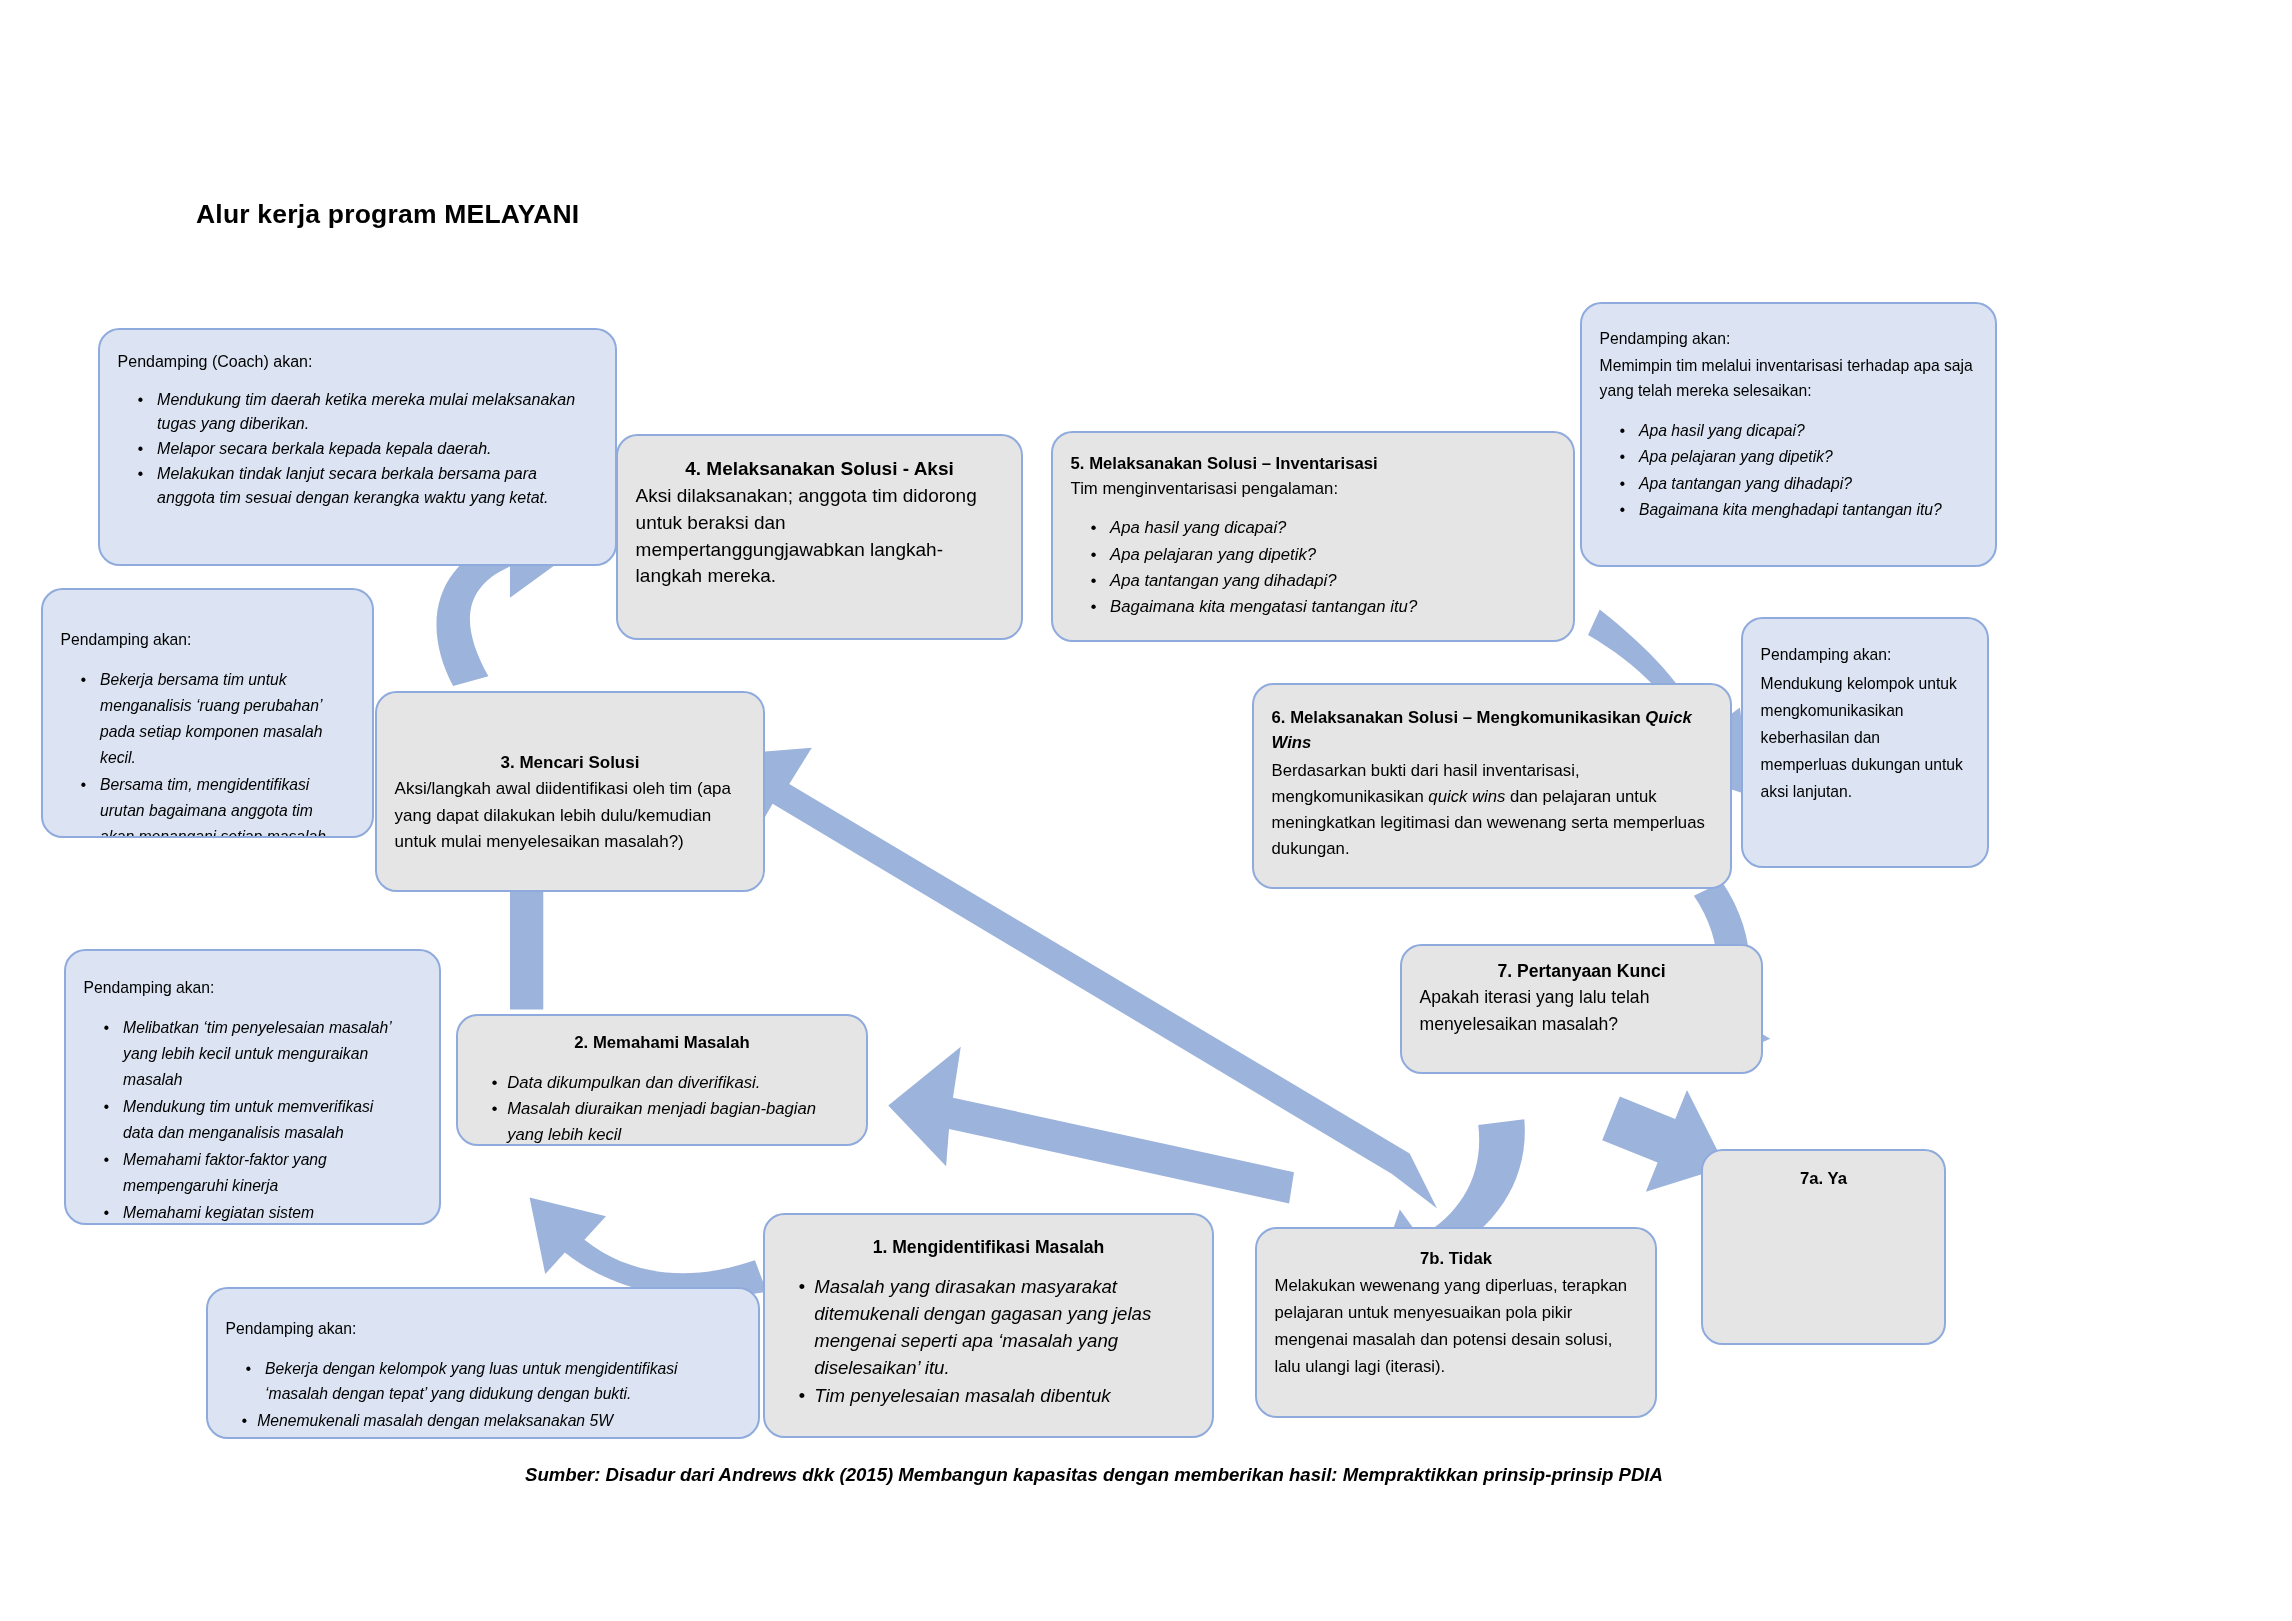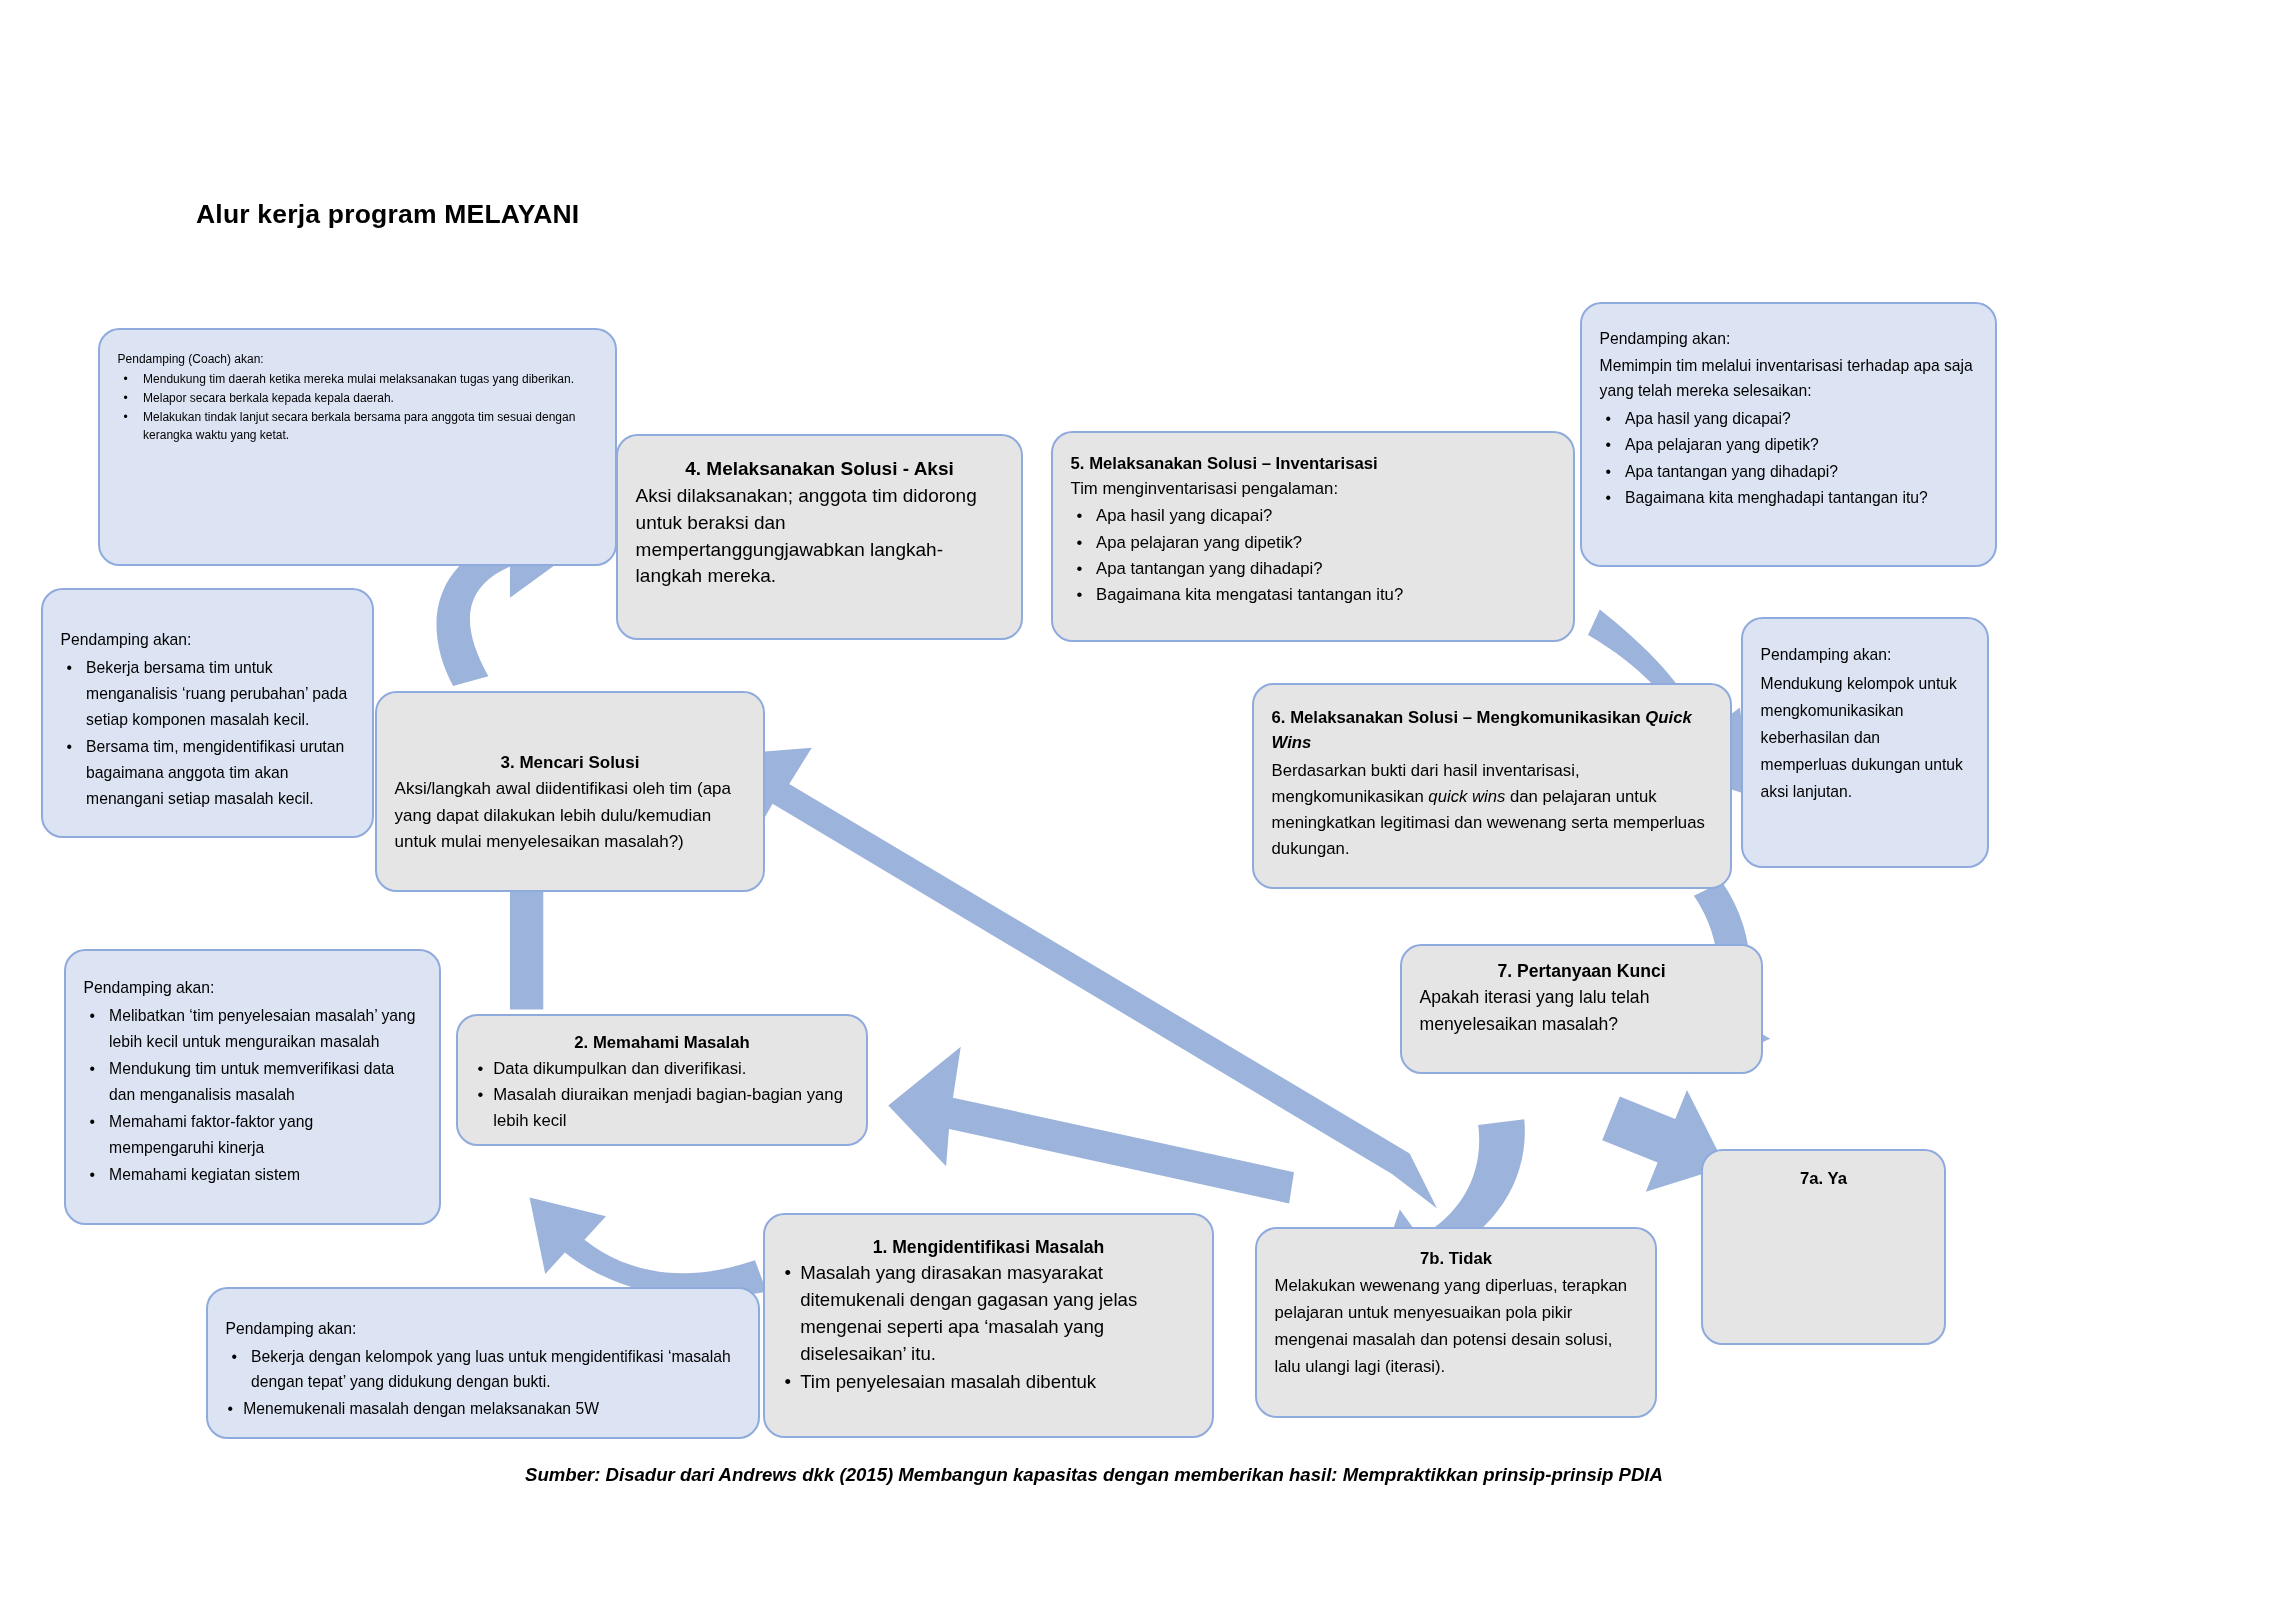--- a/index.html
+++ b/index.html
@@ -17,26 +17,26 @@
   .box.shade{background:#dce4f3;}
   .box .inner{padding:13.7px 17.6px;}
 
   .bt{font-weight:bold;display:block;}
   .bt.center{text-align:center;}
 
   
   .cond{font-family:"Liberation Sans Narrow","Liberation Sans",sans-serif;
         transform-origin:left top;}
   p{margin:0 0 2px 0;}
-  ul{margin:0;padding:0;list-style:none;}
+  ul{margin:14px;padding:0;list-style:none;font-style:italic;}
   li{position:relative;padding-left:25.5px;margin-bottom:1px;}
   li:before{content:"\2022";position:absolute;left:5.9px;top:0;}
   li.tight{padding-left:17.6px;}
   li.tight:before{left:2px;}
-  .t16{font-size:12px;line-height:1.5;}
+  .t16{font-size:16px;line-height:1.5;}
   .t19{font-size:19px;line-height:1.42;}
   .it{font-style:italic;}
 
   .caption{position:absolute;font-style:italic;font-weight:bold;font-size:18.6px;
            white-space:nowrap;}
 
   svg.arrows{position:absolute;left:0;top:0;width:2293px;height:1621px;
              pointer-events:none;}
 </style>
 </head>

